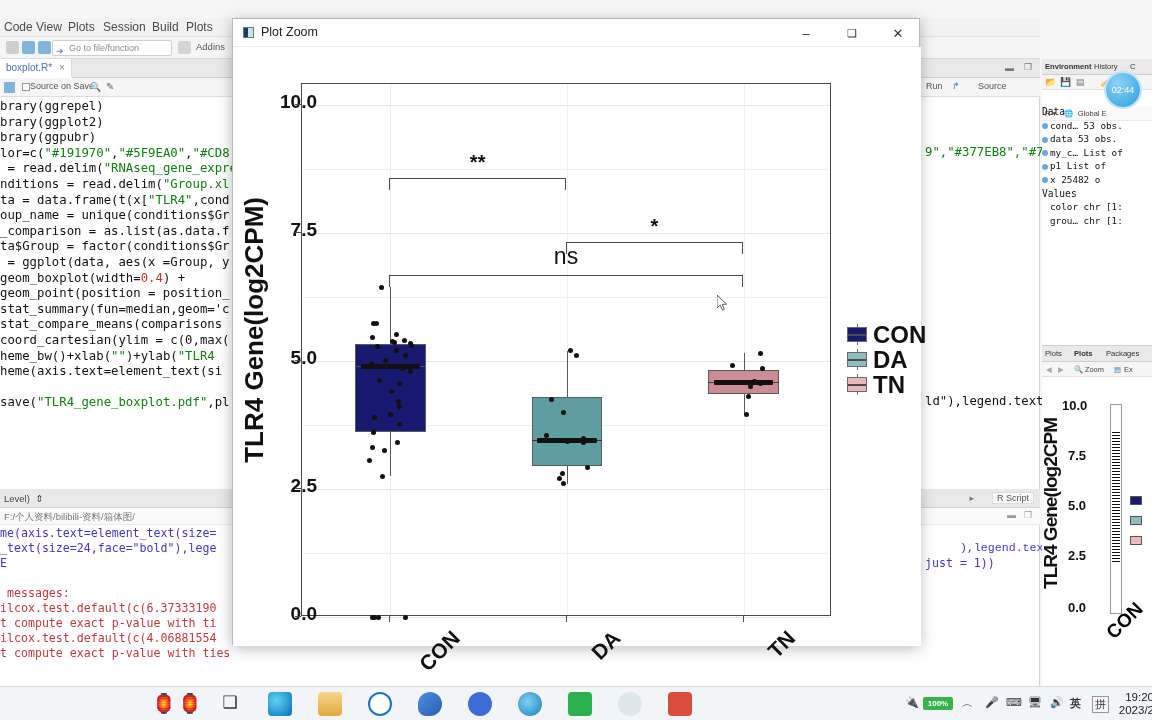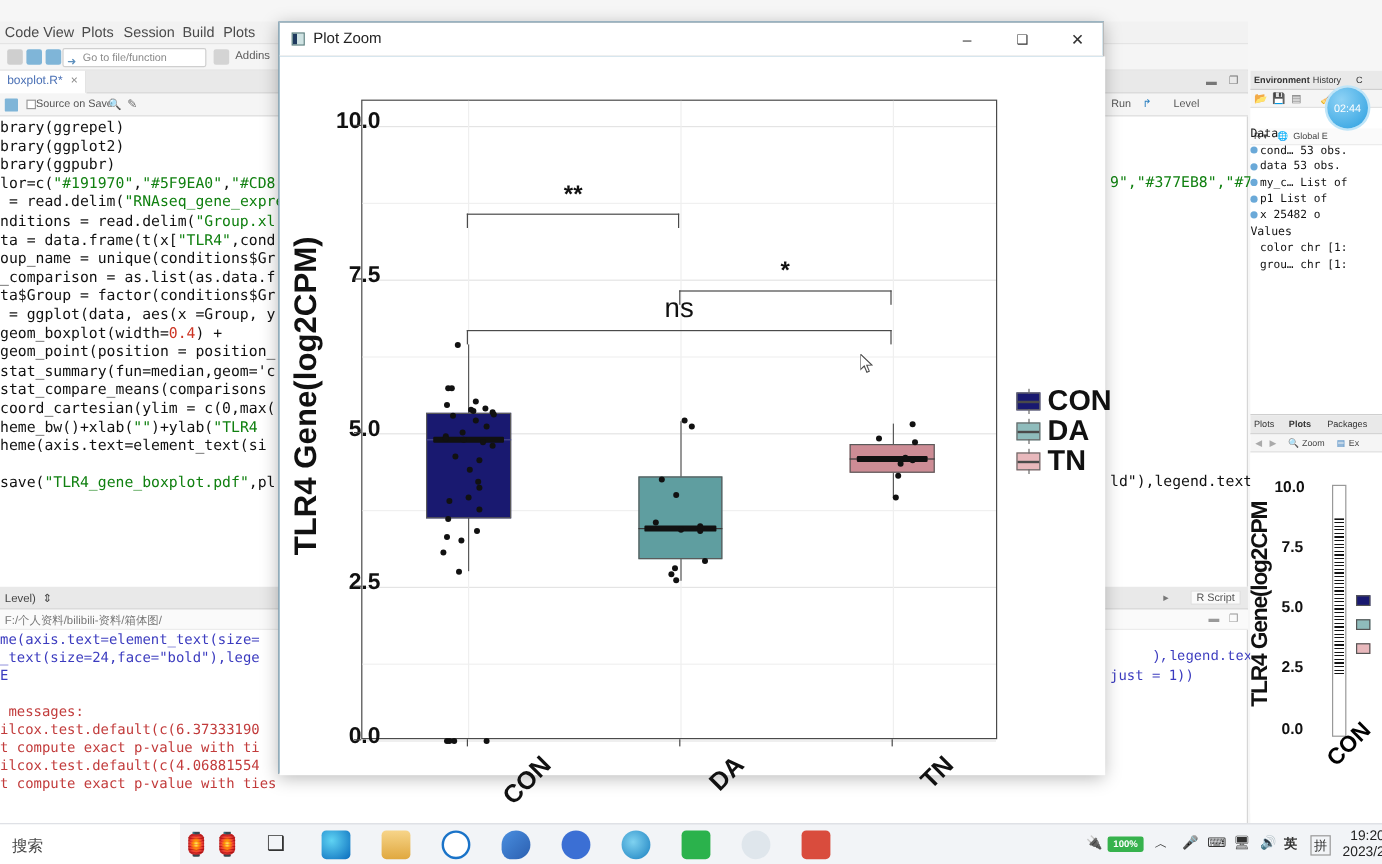--- a/index.html
+++ b/index.html
@@ -104,21 +104,21 @@
   .tb-search span { position:absolute; left:10px; top:9px; font-size:13px; color:#444; }
   .lantern { position:absolute; top:5px; font-size:19px; }
   .tb-app { position:absolute; top:5px; width:24px; height:24px; border-radius:4px; }
   .tray { position:absolute; top:9px; font-size:11px; color:#333; }
   .battery { position:absolute; top:10px; left:923px; width:30px; height:13px; background:#37b24d;
              border-radius:2px; color:#fff; font-size:8px; text-align:center; line-height:13px; font-weight:bold;}
   .clock { position:absolute; right:-2px; top:4px; font-size:11.5px; color:#222; text-align:right; line-height:13px; }
 
   
   .zoomwin { position:absolute; left:232px; top:18px; width:688px; height:627px;
-             background:#0369a1; border:1px solid #b9b9b9; box-shadow:0 3px 14px rgba(0,0,0,.28); }
+             background:#86efac; border:1px solid #b9b9b9; box-shadow:0 3px 14px rgba(0,0,0,.28); }
   .zoomtitle { position:absolute; left:0; top:0; width:100%; height:28px; background:#fff;
                border-bottom:1px solid #ececec; }
   .zoomtitle .ico { position:absolute; left:10px; top:8px; width:11px; height:11px;
                     background:linear-gradient(90deg,#1f3a5f 0 40%,#cfe3e3 40% 100%); border:1px solid #5b7f7f;}
   .zoomtitle .txt { position:absolute; left:28px; top:6px; font-size:12.5px; color:#222; }
   .wbtn { position:absolute; top:0; width:46px; height:28px; }
   .wbtn .g { position:absolute; left:50%; top:50%; transform:translate(-50%,-50%); font-size:13px; color:#333; }
 
   .plotarea { position:absolute; left:0; top:28px; width:688px; height:599px; background:#fff; }
   .panel { position:absolute; left:68px; top:36px; width:530px; height:533px;
@@ -195,21 +195,21 @@
         <span style="position:absolute;right:8px;top:3px;font-size:9px;color:#777">❐</span>
       </div>
       <div class="srctoolbar">
         <span class="srcsaveico"></span>
         <span class="sos-box"></span>
         <span class="sos">Source on Save</span>
         <span style="position:absolute;left:90px;top:4px;font-size:9px;color:#5a5a5a">🔍</span>
         <span style="position:absolute;left:106px;top:3px;font-size:10px;color:#6a6a6a">✎</span>
         <span class="runbtn" style="left:926px">Run</span>
         <span class="runbtn" style="left:952px;color:#2a7fc0">↱</span>
-        <span class="runbtn" style="left:978px">Level</span>
+        <span class="runbtn" style="left:978px">Source</span>
       </div>
       <div class="code" id="code-block"><div class="ln">brary(ggrepel)</div><div class="ln">brary(ggplot2)</div><div class="ln">brary(ggpubr)</div><div class="ln">lor=c(<span class="str">"#191970"</span>,<span class="str">"#5F9EA0"</span>,<span class="str">"#CD8</span></div><div class="ln"> = read.delim(<span class="str">"RNAseq_gene_expre</span></div><div class="ln">nditions = read.delim(<span class="str">"Group.xl</span></div><div class="ln">ta = data.frame(t(x[<span class="str">"TLR4"</span>,cond</div><div class="ln">oup_name = unique(conditions$Gr</div><div class="ln">_comparison = as.list(as.data.f</div><div class="ln">ta$Group = factor(conditions$Gr</div><div class="ln"> = ggplot(data, aes(x =Group, y</div><div class="ln">geom_boxplot(width=<span class="num">0.4</span>) +</div><div class="ln">geom_point(position = position_</div><div class="ln">stat_summary(fun=median,geom='c</div><div class="ln">stat_compare_means(comparisons</div><div class="ln">coord_cartesian(ylim = c(0,max(</div><div class="ln">heme_bw()+xlab(<span class="str">""</span>)+ylab(<span class="str">"TLR4</span></div><div class="ln">heme(axis.text=element_text(si</div><div class="ln">&nbsp;</div><div class="ln">save(<span class="str">"TLR4_gene_boxplot.pdf"</span>,pl</div></div>
 
       <div style="position:absolute;left:925px;top:86px;font-family:'DejaVu Sans Mono',monospace;font-size:12.3px;color:#108010;white-space:pre">9","#377EB8","#7</div>
       <div style="position:absolute;left:925px;top:335px;font-family:'DejaVu Sans Mono',monospace;font-size:12.3px;color:#111;white-space:pre">ld"),legend.text</div>
     </div>
 
     <div class="conpane">
       <div class="conbar">
         <span>Level)</span>
@@ -444,23 +444,20 @@
           </div>
         </div>
 
       <svg class="cursor" viewBox="0 0 11 16">
         <polygon points="0,0 0,13 3.2,10 5.4,15.2 7.4,14.3 5.3,9.4 9.6,9.2" fill="#ffffff" stroke="#4a4a4a" stroke-width="0.9"></polygon>
       </svg>
     </div>
   </div>
 
   <div class="taskbar">
-    <div class="tb-search">
-      <span>搜索</span>
-    </div>
     <span class="lantern" style="left:152px">🏮</span>
     <span class="lantern" style="left:178px">🏮</span>
     <span class="tb-app" style="left:218px;color:#333;font-size:17px;text-align:center">❑</span>
     <span class="tb-app" style="left:268px;background:radial-gradient(circle at 35% 35%,#5fd3f3,#0a6cbd)"></span>
     <span class="tb-app" style="left:318px;background:linear-gradient(180deg,#f7d58a,#e0a83f)"></span>
     <span class="tb-app" style="left:368px;background:#fff;border:2px solid #1a73c8;border-radius:50%"></span>
     <span class="tb-app" style="left:418px;background:linear-gradient(135deg,#4a8fe0,#2b5fb0);border-radius:50% 50% 50% 8px"></span>
     <span class="tb-app" style="left:468px;background:#3b6fd4;border-radius:50%"></span>
     <span class="tb-app" style="left:518px;background:radial-gradient(circle at 40% 40%,#7fd2f0,#1a7fc0);border-radius:50%"></span>
     <span class="tb-app" style="left:568px;background:#2bb24c"></span>

